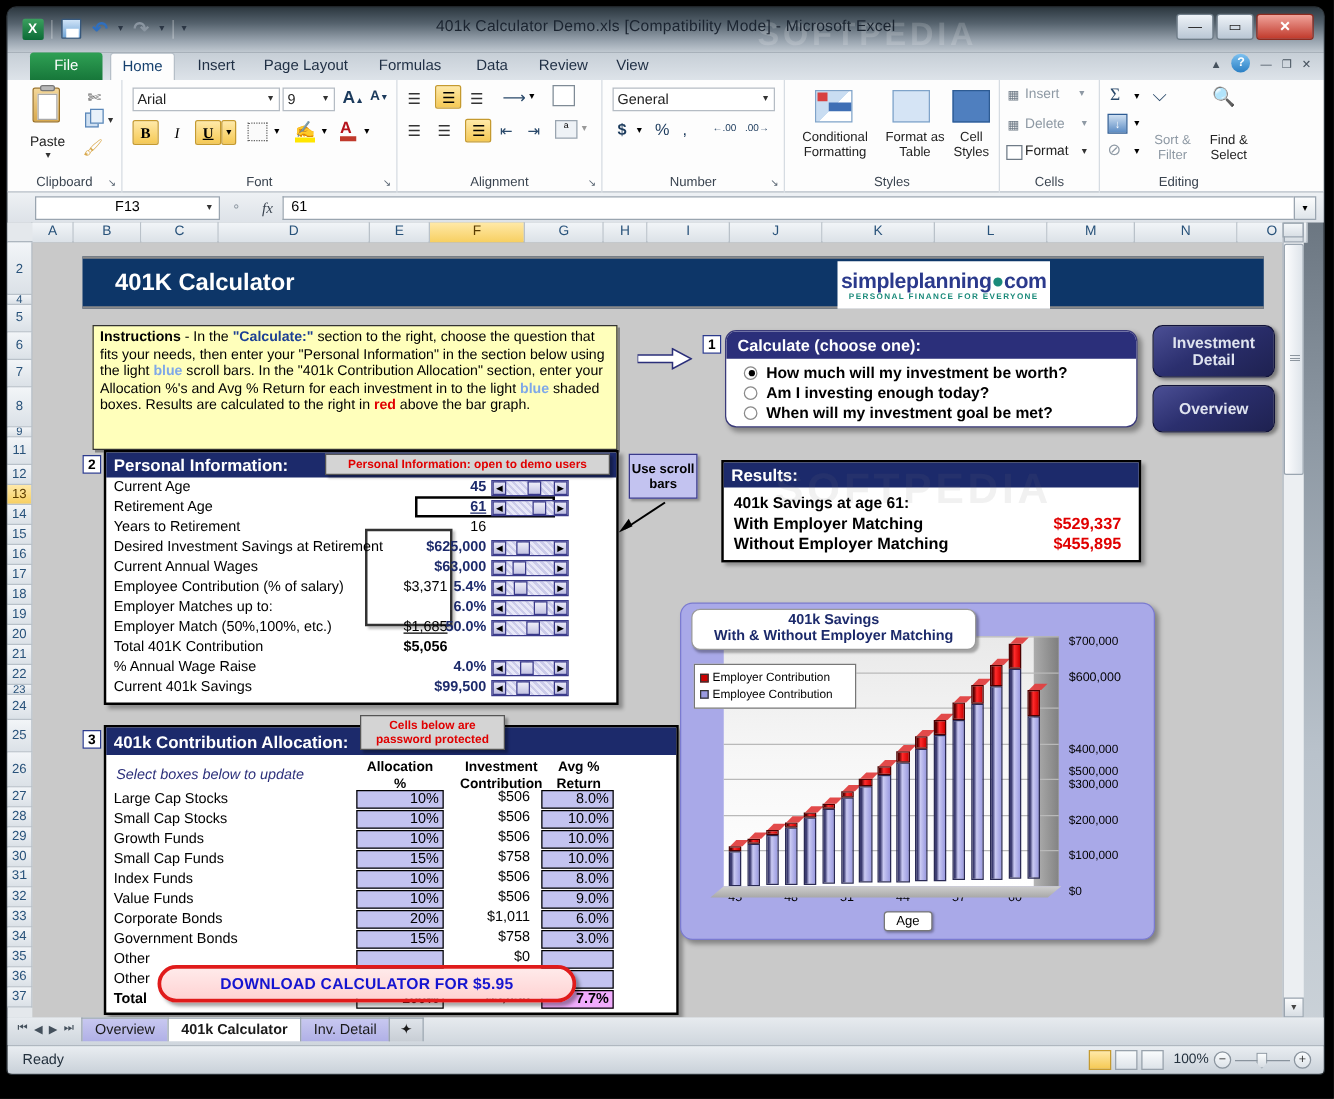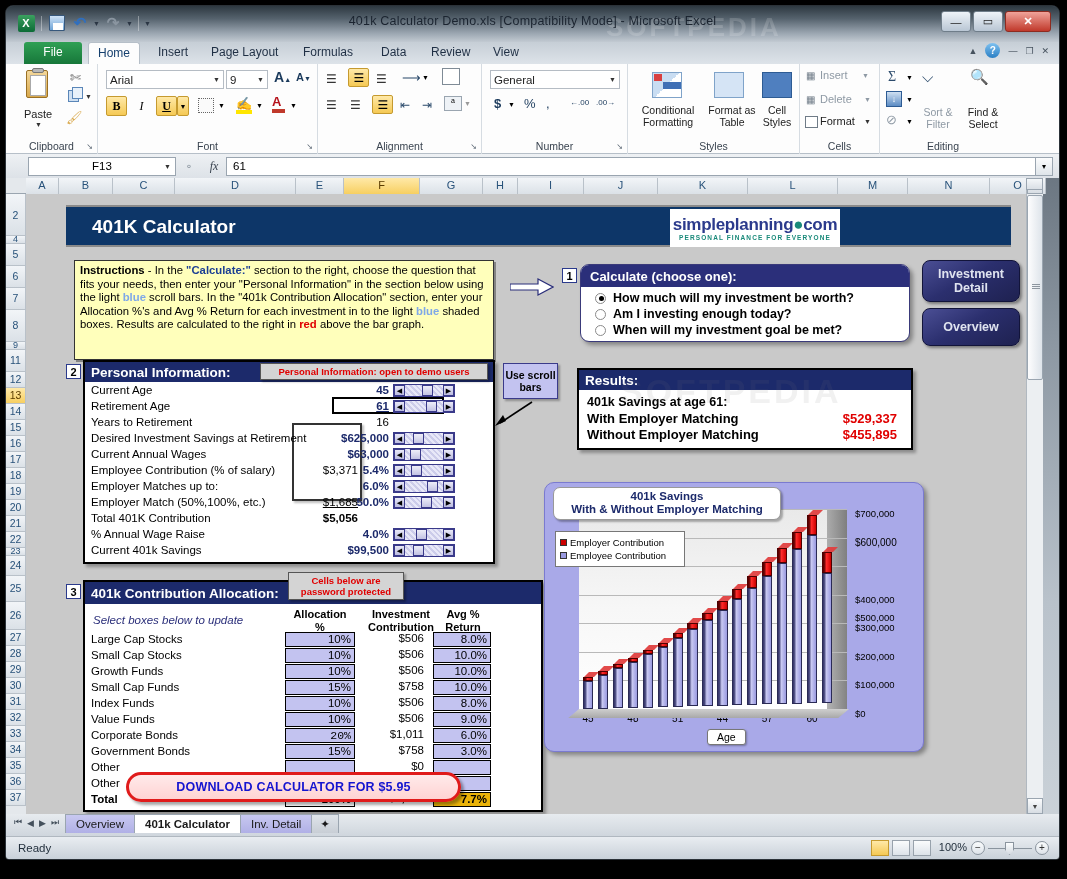--- a/index.html
+++ b/index.html
@@ -461,21 +461,21 @@
     <div class="rh" style="top:322px;height:16px;line-height:15px;">21</div>
     <div class="rh" style="top:338px;height:16px;line-height:15px;">22</div>
     <div class="rh" style="top:354px;height:8px;line-height:7px;font-size:9px;">23</div>
     <div class="rh" style="top:362px;height:20px;line-height:19px;">24</div>
     <div class="rh" style="top:382px;height:26px;line-height:25px;">25</div>
     <div class="rh" style="top:408px;height:28px;line-height:27px;">26</div>
     <div class="rh" style="top:436px;height:16px;line-height:15px;">27</div>
     <div class="rh" style="top:452px;height:16px;line-height:15px;">28</div>
     <div class="rh" style="top:468px;height:16px;line-height:15px;">29</div>
     <div class="rh" style="top:484px;height:16px;line-height:15px;">30</div>
-    <div class="rh" style="top:500px;height:16px;line-height:15px;">31</div>
+    <div class="rh" style="top:500px;height:16px;line-height:15px;font-family:Liberation Mono, monospace;">31</div>
     <div class="rh" style="top:516px;height:16px;line-height:15px;">32</div>
     <div class="rh" style="top:532px;height:16px;line-height:15px;">33</div>
     <div class="rh" style="top:548px;height:16px;line-height:15px;">34</div>
     <div class="rh" style="top:564px;height:16px;line-height:15px;">35</div>
     <div class="rh" style="top:580px;height:16px;line-height:15px;">36</div>
     <div class="rh" style="top:596px;height:16px;line-height:15px;">37</div>
   </div>
 
   <div id="sheet">
 
@@ -711,39 +711,39 @@
           <div class="acell" style="position: absolute; left: 348px; top: 98px; width: 58px;">10.0%</div>
           <div style="position: absolute; left: 6px; top: 115px; font-size: 11.5px; color: rgb(0, 0, 0);">Index Funds</div>
           <div class="acell" style="position: absolute; left: 200px; top: 114px; width: 70px;">10%</div>
           <div class="acell plain" style="position: absolute; left: 278px; top: 114px; width: 64px;">$506</div>
           <div class="acell" style="position: absolute; left: 348px; top: 114px; width: 58px;">8.0%</div>
           <div style="position: absolute; left: 6px; top: 131px; font-size: 11.5px; color: rgb(0, 0, 0);">Value Funds</div>
           <div class="acell" style="position: absolute; left: 200px; top: 130px; width: 70px;">10%</div>
           <div class="acell plain" style="position: absolute; left: 278px; top: 130px; width: 64px;">$506</div>
           <div class="acell" style="position: absolute; left: 348px; top: 130px; width: 58px;">9.0%</div>
           <div style="position: absolute; left: 6px; top: 147px; font-size: 11.5px; color: rgb(0, 0, 0);">Corporate Bonds</div>
-          <div class="acell" style="position: absolute; left: 200px; top: 146px; width: 70px; font-family: Liberation Mono, monospace;">20%</div>
+          <div class="acell" style="position: absolute; left: 200px; top: 146px; width: 70px;">20%</div>
           <div class="acell plain" style="position: absolute; left: 278px; top: 146px; width: 64px;">$1,011</div>
           <div class="acell" style="position: absolute; left: 348px; top: 146px; width: 58px;">6.0%</div>
           <div style="position: absolute; left: 6px; top: 163px; font-size: 11.5px; color: rgb(0, 0, 0);">Government Bonds</div>
           <div class="acell" style="position: absolute; left: 200px; top: 162px; width: 70px;">15%</div>
           <div class="acell plain" style="position: absolute; left: 278px; top: 162px; width: 64px;">$758</div>
           <div class="acell" style="position: absolute; left: 348px; top: 162px; width: 58px;">3.0%</div>
           <div style="position: absolute; left: 6px; top: 179px; font-size: 11.5px; color: rgb(0, 0, 0);">Other</div>
           <div class="acell" style="position: absolute; left: 200px; top: 178px; width: 70px;"></div>
           <div class="acell plain" style="position: absolute; left: 278px; top: 178px; width: 64px;">$0</div>
           <div class="acell" style="position: absolute; left: 348px; top: 178px; width: 58px;"></div>
           <div style="position: absolute; left: 6px; top: 195px; font-size: 11.5px; color: rgb(0, 0, 0);">Other</div>
           <div class="acell" style="position: absolute; left: 200px; top: 194px; width: 70px;"></div>
           <div class="acell plain" style="position: absolute; left: 278px; top: 194px; width: 64px; text-decoration: underline;">$0</div>
           <div class="acell" style="position: absolute; left: 348px; top: 194px; width: 58px;"></div>
           <div style="position: absolute; left: 6px; top: 211px; font-size: 11.5px; color: rgb(0, 0, 0); font-weight: bold;">Total</div>
           <div class="acell" style="position: absolute; left: 200px; top: 210px; width: 70px; background: rgb(255, 255, 255); font-weight: bold;">100%</div>
           <div class="acell plain" style="position: absolute; left: 278px; top: 210px; width: 64px; font-weight: bold;">$5,056</div>
-          <div class="acell" style="position: absolute; left: 348px; top: 210px; width: 58px; background: #eab308; font-weight: bold;">7.7%</div>
+          <div class="acell" style="position: absolute; left: 348px; top: 210px; width: 58px; background: #f0abfc; font-weight: bold;">7.7%</div>
         </div>
     </div>
 
     <div class="callout" style="left:262px;top:378px;width:116px;height:28px;flex-direction:column;">
       <span>Cells below are</span>
       <span>password protected</span>
     </div>
 
     <div id="chartbox">
       <div id="plotarea">

